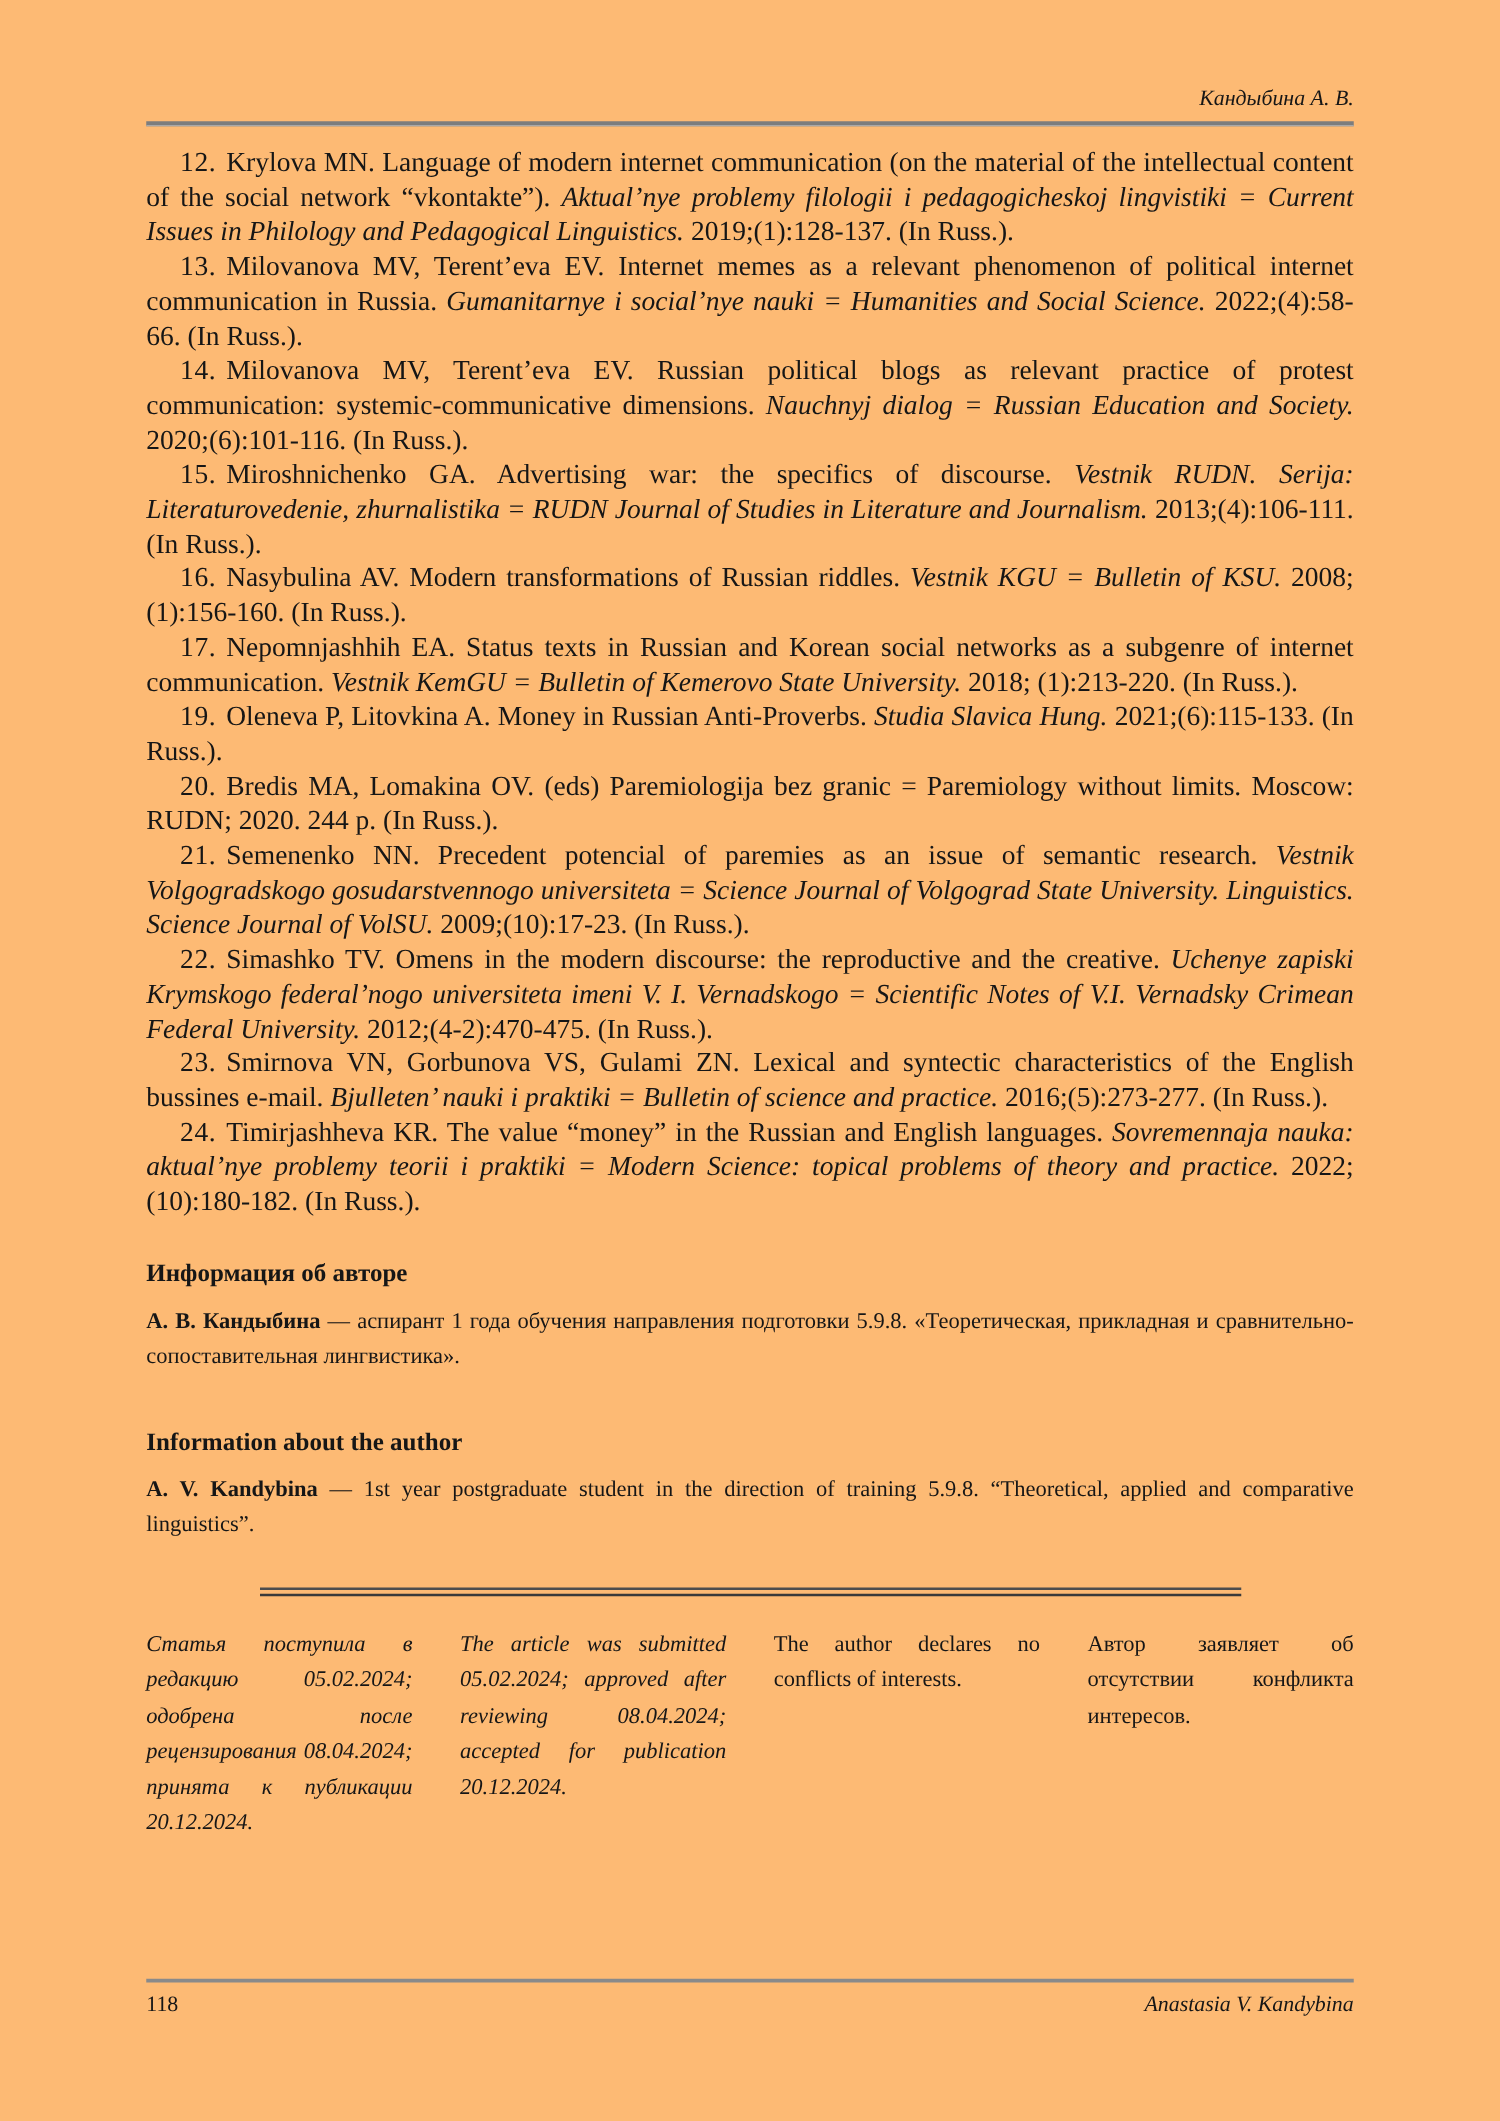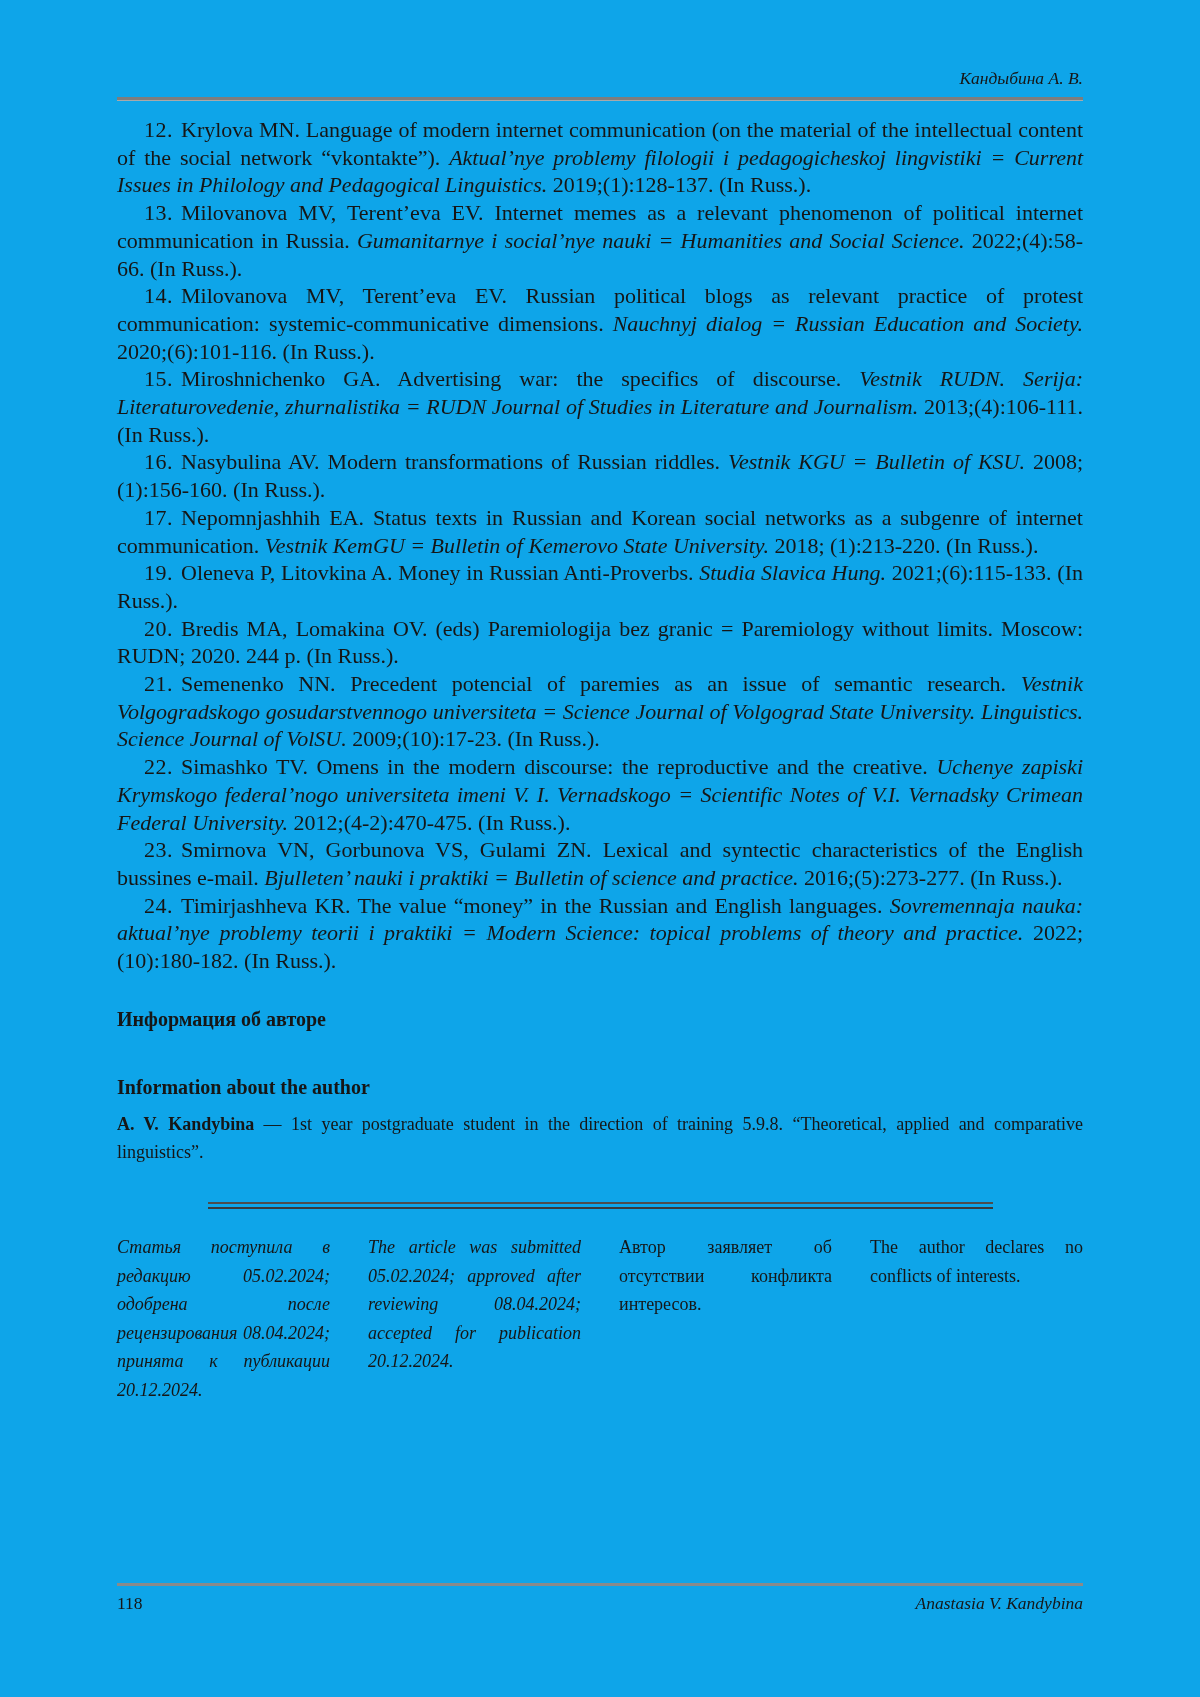--- a/index.html
+++ b/index.html
@@ -1,21 +1,21 @@
 <!DOCTYPE html>
 <html lang="en"><head>
 <meta charset="utf-8">
 <style>
   html,body{margin:0;padding:0;background:#ffffff;}
   .page{
     position:relative;
     width:1200px;height:1697px;
     box-sizing:border-box;
     padding:68px 117px 0 117px;
-    background:#0ea5e9;
+    background:#fdba74;
     font-family:"Liberation Serif","DejaVu Serif",serif;
     color:#161616;
     overflow:hidden;
   }
   .running-head{
     text-align:right;
     font-style:italic;
     font-size:17.5px;
     line-height:20px;
     margin:0 0 9px 0;
@@ -111,31 +111,32 @@
       <p><span class="ref-num">17.</span><span>Nepomnjashhih EA. Status texts in Russian and Korean social networks as a subgenre of internet communication. </span><em>Vestnik KemGU = Bulletin of Kemerovo State University.</em><span> 2018; (1):213-220. (In Russ.).</span></p>
       <p><span class="ref-num">19.</span><span>Oleneva P, Litovkina A. Money in Russian Anti-Proverbs. </span><em>Studia Slavica Hung.</em><span> 2021;(6):115-133. (In Russ.).</span></p>
       <p><span class="ref-num">20.</span><span>Bredis MA, Lomakina OV. (eds) Paremiologija bez granic = Paremiology without limits. Moscow: RUDN; 2020. 244 p. (In Russ.).</span></p>
       <p><span class="ref-num">21.</span><span>Semenenko NN. Precedent potencial of paremies as an issue of semantic research. </span><em>Vestnik Volgogradskogo gosudarstvennogo universiteta = Science Journal of Volgograd State University. Linguistics. Science Journal of VolSU.</em><span> 2009;(10):17-23. (In Russ.).</span></p>
       <p><span class="ref-num">22.</span><span>Simashko TV. Omens in the modern discourse: the reproductive and the creative. </span><em>Uchenye zapiski Krymskogo federal’nogo universiteta imeni V. I. Vernadskogo = Scientific Notes of V.I. Vernadsky Crimean Federal University.</em><span> 2012;(4-2):470-475. (In Russ.).</span></p>
       <p><span class="ref-num">23.</span><span>Smirnova VN, Gorbunova VS, Gulami ZN. Lexical and syntectic characteristics of the English bussines e-mail. </span><em>Bjulleten’ nauki i praktiki = Bulletin of science and practice.</em><span> 2016;(5):273-277. (In Russ.).</span></p>
       <p><span class="ref-num">24.</span><span>Timirjashheva KR. The value “money” in the Russian and English languages. </span><em>Sovremennaja nauka: aktual’nye problemy teorii i praktiki = Modern Science: topical problems of theory and practice.</em><span> 2022;(10):180-182. (In Russ.).</span></p>
     </div>
 
   <h2 class="sec-heading ru">Информация об авторе</h2>
+  <p class="author-par"><b>А. В. Кандыбина</b><span> — аспирант 1 года обучения направления подготовки 5.9.8. «Теоретическая, прикладная и сравнительно-сопоставительная лингвистика».</span></p>
 
   <h2 class="sec-heading en">Information about the author</h2>
   <p class="author-par"><b>A. V. Kandybina</b><span> — 1st year postgraduate student in the direction of training 5.9.8. “Theoretical, applied and comparative linguistics”.</span></p>
 
   <div class="double-rule"></div>
 
   <div class="dates-grid">
     <p class="it">Статья поступила в редакцию 05.02.2024; одобрена после рецензирования 08.04.2024; принята к публикации 20.12.2024.</p>
     <p class="it">The article was submitted 05.02.2024; approved after reviewing 08.04.2024; accepted for publication 20.12.2024.</p>
+    <p>The author declares no conflicts of interests.</p>
     <p>Автор заявляет об отсутствии конфликта интересов.</p>
-    <p>The author declares no conflicts of interests.</p>
   </div>
 
   <div class="footer">
     <div class="foot-rule"></div>
     <div class="foot-row">
       <span>118</span>
       <span class="foot-author">Anastasia V. Kandybina</span>
     </div>
   </div>
 

